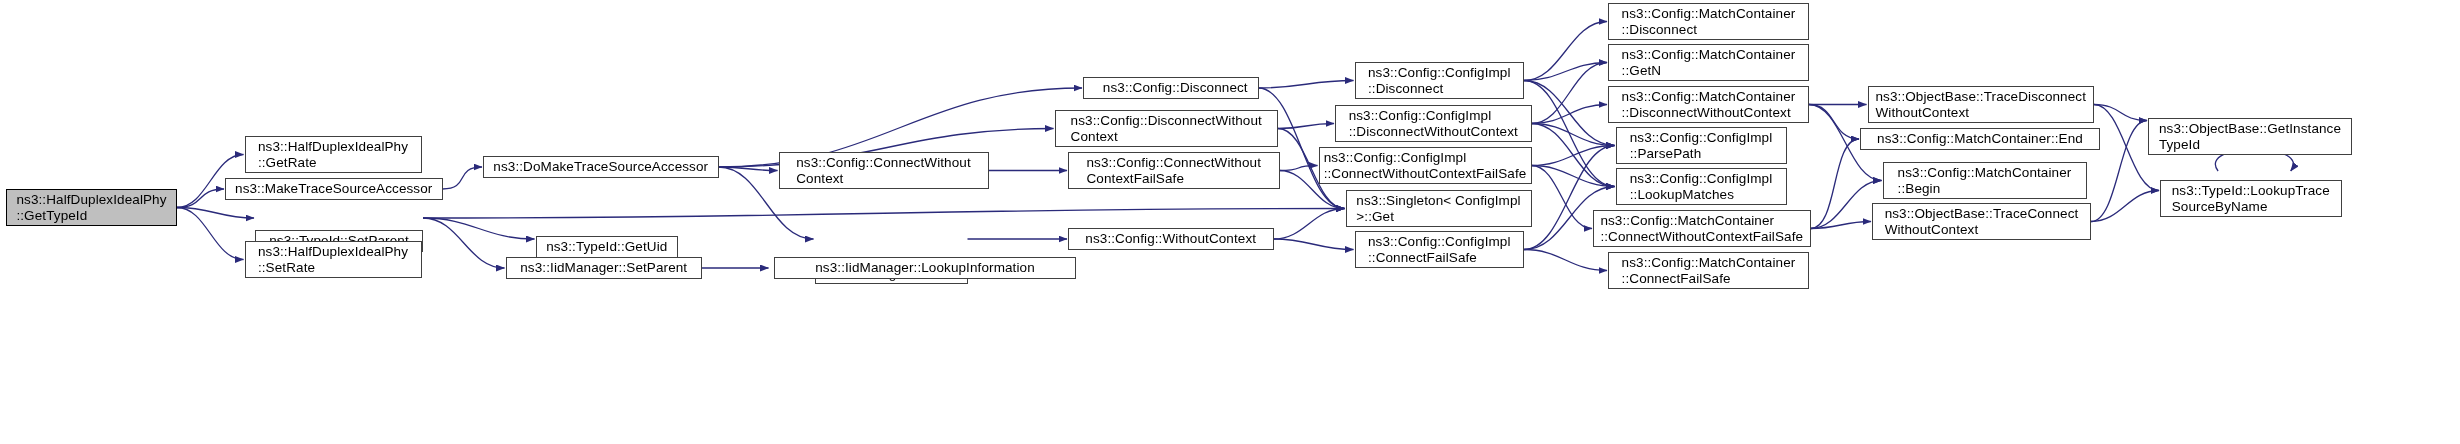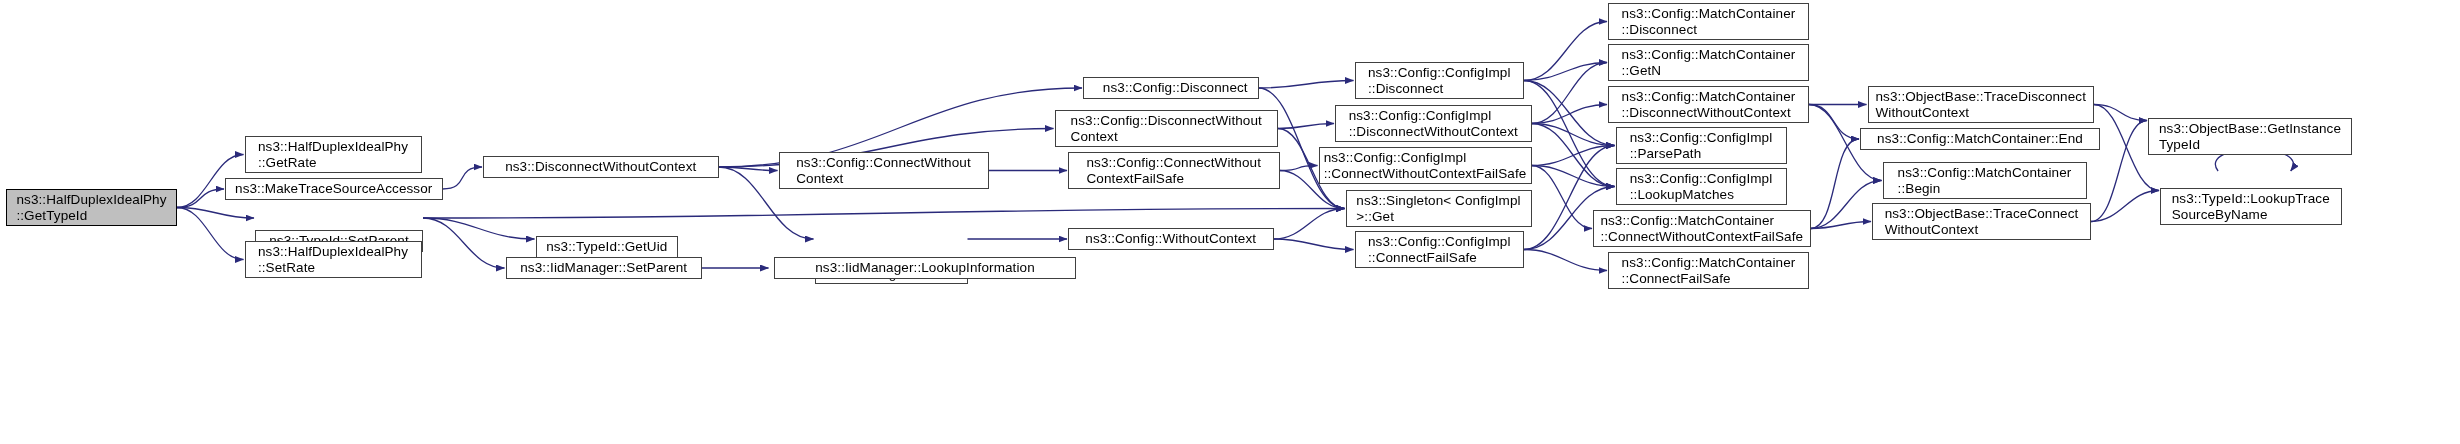--- a/index.html
+++ b/index.html
@@ -110,21 +110,21 @@
     </svg>
   <div id="node-layer">
       <div class="node root" style="left: 6px; top: 189px; width: 171px; height: 37px;"><span class="node-label">ns3::HalfDuplexIdealPhy
 ::GetTypeId</span></div>
       <div class="node" style="left: 244.5px; top: 136px; width: 177px; height: 37px;"><span class="node-label">ns3::HalfDuplexIdealPhy
 ::GetRate</span></div>
       <div class="node" style="left: 225px; top: 178px; width: 217.5px; height: 22px;"><span class="node-label">ns3::MakeTraceSourceAccessor</span></div>
       <div class="node" style="left: 255px; top: 207px; width: 168px; height: 22px; margin-top: 23px;"><span class="node-label">ns3::TypeId::SetParent</span></div>
       <div class="node" style="left: 244.5px; top: 241px; width: 177px; height: 37px;"><span class="node-label">ns3::HalfDuplexIdealPhy
 ::SetRate</span></div>
-      <div class="node" style="left: 483px; top: 156px; width: 235.5px; height: 22px;"><span class="node-label">ns3::DisconnectWithoutContext</span></div>
+      <div class="node" style="left: 483px; top: 156px; width: 235.5px; height: 22px;"><span class="node-label">ns3::DoMakeTraceSourceAccessor</span></div>
       <div class="node" style="left: 535.5px; top: 236px; width: 142.5px; height: 22px;"><span class="node-label">ns3::TypeId::GetUid</span></div>
       <div class="node" style="left: 505.5px; top: 257px; width: 196.5px; height: 22px;"><span class="node-label">ns3::IidManager::SetParent</span></div>
       <div class="node" style="left: 778.5px; top: 152px; width: 210px; height: 37px;"><span class="node-label">ns3::Config::ConnectWithout
 Context</span></div>
       <div class="node" style="left: 814.5px; top: 228px; width: 153px; height: 21px; margin-top: 35px;"><span class="node-label">ns3::Config::Connect</span></div>
       <div class="node" style="left: 774px; top: 257px; width: 302px; height: 22px;"><span class="node-label">ns3::IidManager::LookupInformation</span></div>
       <div class="node" style="left: 1083px; top: 77px; width: 175.5px; height: 22px; padding-left: 9px;"><span class="node-label">ns3::Config::Disconnect</span></div>
       <div class="node" style="left: 1054.5px; top: 110px; width: 223.5px; height: 37px;"><span class="node-label">ns3::Config::DisconnectWithout
 Context</span></div>
       <div class="node" style="left: 1068px; top: 152px; width: 211.5px; height: 37px;"><span class="node-label">ns3::Config::ConnectWithout
@@ -156,16 +156,16 @@
 ::ConnectFailSafe</span></div>
       <div class="node" style="left: 1867.5px; top: 86px; width: 226.5px; height: 37px;"><span class="node-label">ns3::ObjectBase::TraceDisconnect
 WithoutContext</span></div>
       <div class="node" style="left: 1860px; top: 128px; width: 240px; height: 22px;"><span class="node-label">ns3::Config::MatchContainer::End</span></div>
       <div class="node" style="left: 1882.5px; top: 162px; width: 204px; height: 37px;"><span class="node-label">ns3::Config::MatchContainer
 ::Begin</span></div>
       <div class="node" style="left: 1872px; top: 203px; width: 219px; height: 37px;"><span class="node-label">ns3::ObjectBase::TraceConnect
 WithoutContext</span></div>
       <div class="node" style="left: 2148px; top: 118px; width: 204px; height: 37px;"><span class="node-label">ns3::ObjectBase::GetInstance
 TypeId</span></div>
-      <div class="node" style="left: 2160px; top: 188px; width: 181.5px; height: 37px;"><span class="node-label">ns3::TypeId::LookupTrace
+      <div class="node" style="left: 2160px; top: 180px; width: 181.5px; height: 37px;"><span class="node-label">ns3::TypeId::LookupTrace
 SourceByName</span></div>
     </div>
 </div>
 
 </body></html>

